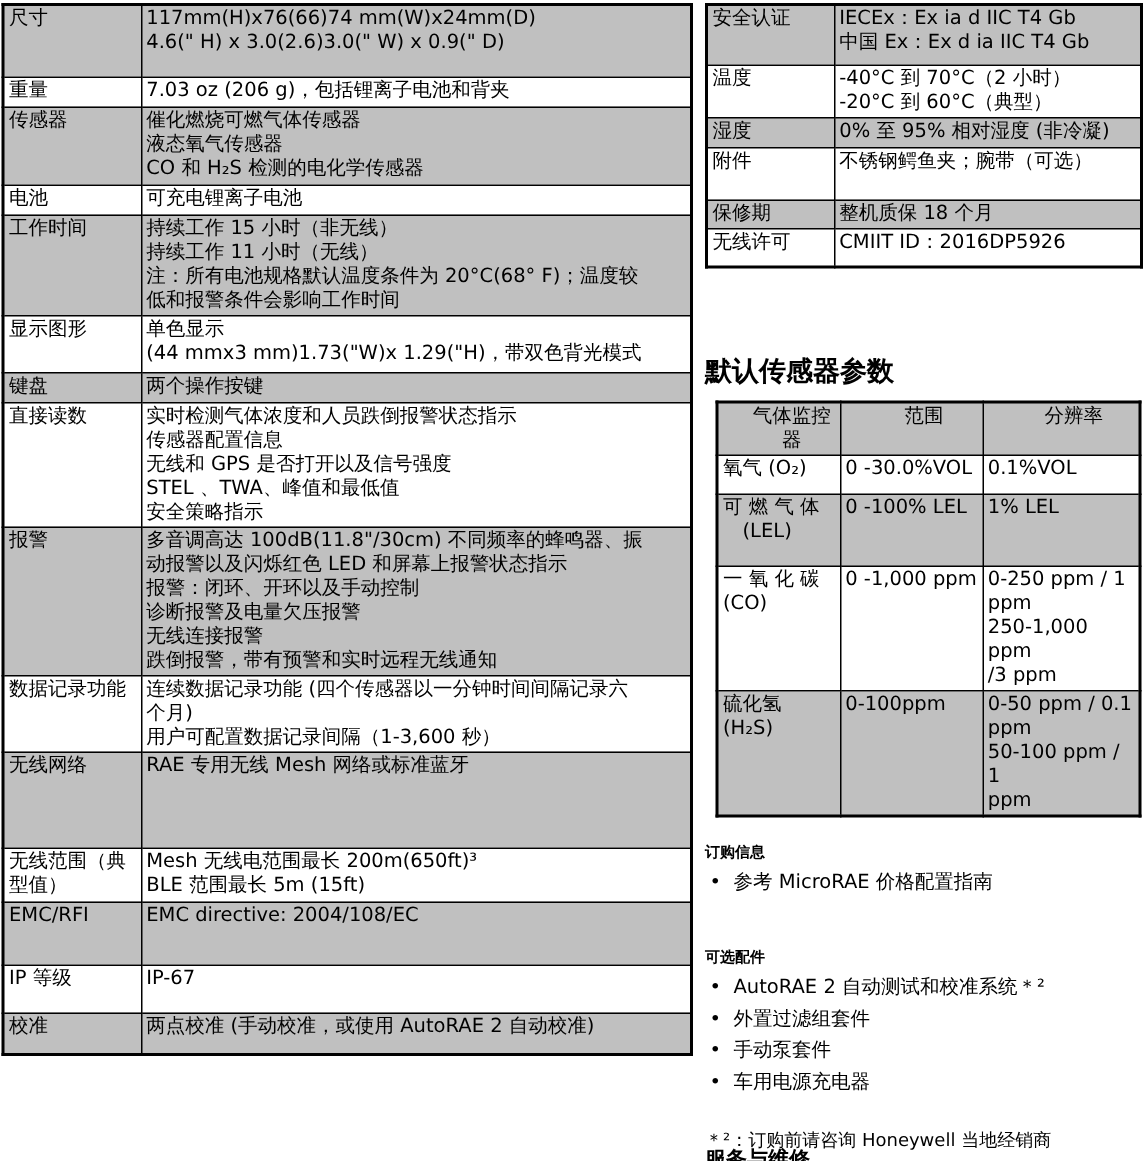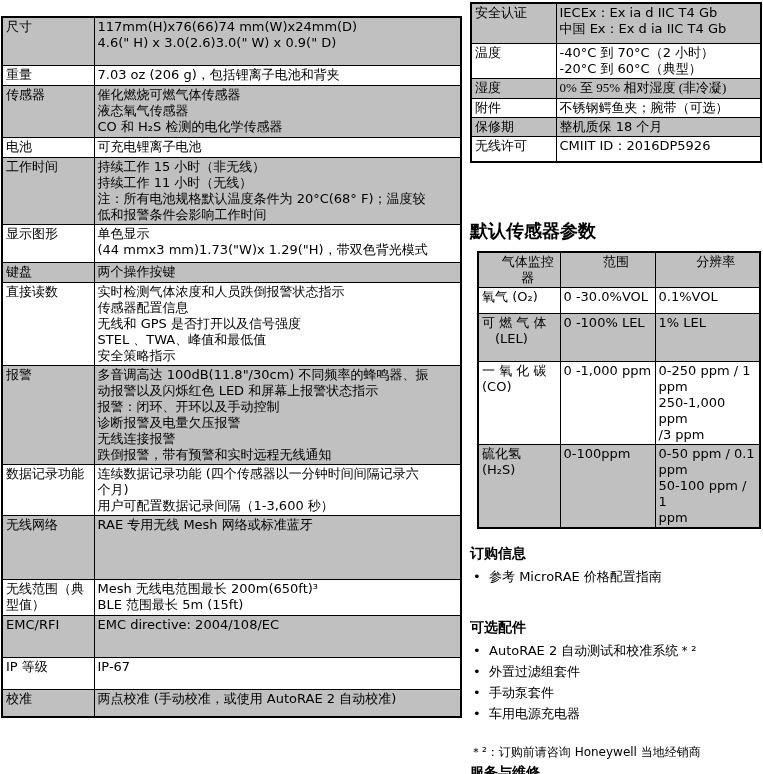--- a/index.html
+++ b/index.html
@@ -9,21 +9,21 @@
     --bg:#ffffff;
   }
   *{margin:0;padding:0;box-sizing:border-box;}
   body{background:var(--bg);font-family:"DejaVu Sans",sans-serif;color:var(--text);}
   .page{position:relative;width:763px;height:774px;overflow:hidden;background:var(--bg);}
 
   table.spec{border-collapse:collapse;table-layout:fixed;font-size:13px;line-height:16px;border:2px solid var(--border);}
   table.spec td{border:1px solid var(--border);padding:1px 3px;vertical-align:top;white-space:pre-line;word-break:break-word;}
 
   
-  .left-col{position:absolute;left:1px;top:16px;}
+  .left-col{position:absolute;left:1px;top:2px;}
   table.left{width:461px;}
   table.left col.c1{width:92px;}
   table.left tr:nth-child(odd) td{background:var(--shade);}
   table.left tr:nth-child(1) td{height:48px;}
   table.left tr:nth-child(2) td{height:20px;}
   table.left tr:nth-child(3) td{height:52px;margin-top:27px;}
   table.left tr:nth-child(4) td{height:20px;}
   table.left tr:nth-child(5) td{height:64px;}
   table.left tr:nth-child(6) td{height:38px;}
   table.left tr:nth-child(7) td{height:20px;}
@@ -37,37 +37,37 @@
   table.left tr:nth-child(15) td{height:28px;}
   table.left tr:nth-child(16) td{height:40px;}
 
   
   .right-col{position:absolute;left:470px;top:2px;width:292px;}
   table.right{width:292px;}
   table.right col.c1{width:85px;}
   table.right tr:nth-child(odd) td{background:var(--shade);}
   table.right tr:nth-child(1) td{height:40px;}
   table.right tr:nth-child(2) td{height:24px;}
-  table.right tr:nth-child(3) td{height:20px;font-family:Liberation Serif, serif;}
-  table.right tr:nth-child(4) td{height:19px;}
+  table.right tr:nth-child(3) td{height:20px;}
+  table.right tr:nth-child(4) td{height:35px;}
   table.right tr:nth-child(5) td{height:19px;}
   table.right tr:nth-child(6) td{height:26px;}
 
   .section-title{font-size:18px;font-weight:bold;margin-top:56px;}
   table.sensor{width:284px;margin-left:7px;margin-top:8px;}
   table.sensor col.c1{width:82px;}
   table.sensor col.c2{width:95px;}
   table.sensor thead td{background:var(--shade);text-align:center;height:20px;padding-left:20px;}
   table.sensor tbody tr:nth-child(even) td{background:var(--shade);}
   table.sensor tbody tr:nth-child(1) td{height:26px;}
   table.sensor tbody tr:nth-child(2) td{height:48px;}
   table.sensor tbody tr:nth-child(3) td{height:62px;}
   table.sensor tbody tr:nth-child(4) td{height:70px;}
 
-  .sub-title{font-size:14px;font-weight:bold;margin-top:16px;font-family:Liberation Mono, monospace;}
+  .sub-title{font-size:10px;font-weight:bold;margin-top:16px;font-family:Liberation Mono, monospace;}
   .sub-title.acc{margin-top:32px;}
   .bullets{margin-top:3px;font-size:13px;line-height:17px;}
   .bullet-row{display:flex;padding:2px 0 2px 3px;}
   .bullet-glyph{width:16px;flex:0 0 16px;text-align:left;}
   .footnote{font-size:12px;margin-top:20px;}
   .clipped-heading{position:absolute;left:470px;top:764px;font-size:14px;font-weight:bold;}
 </style>
 </head>
 <body>
 

